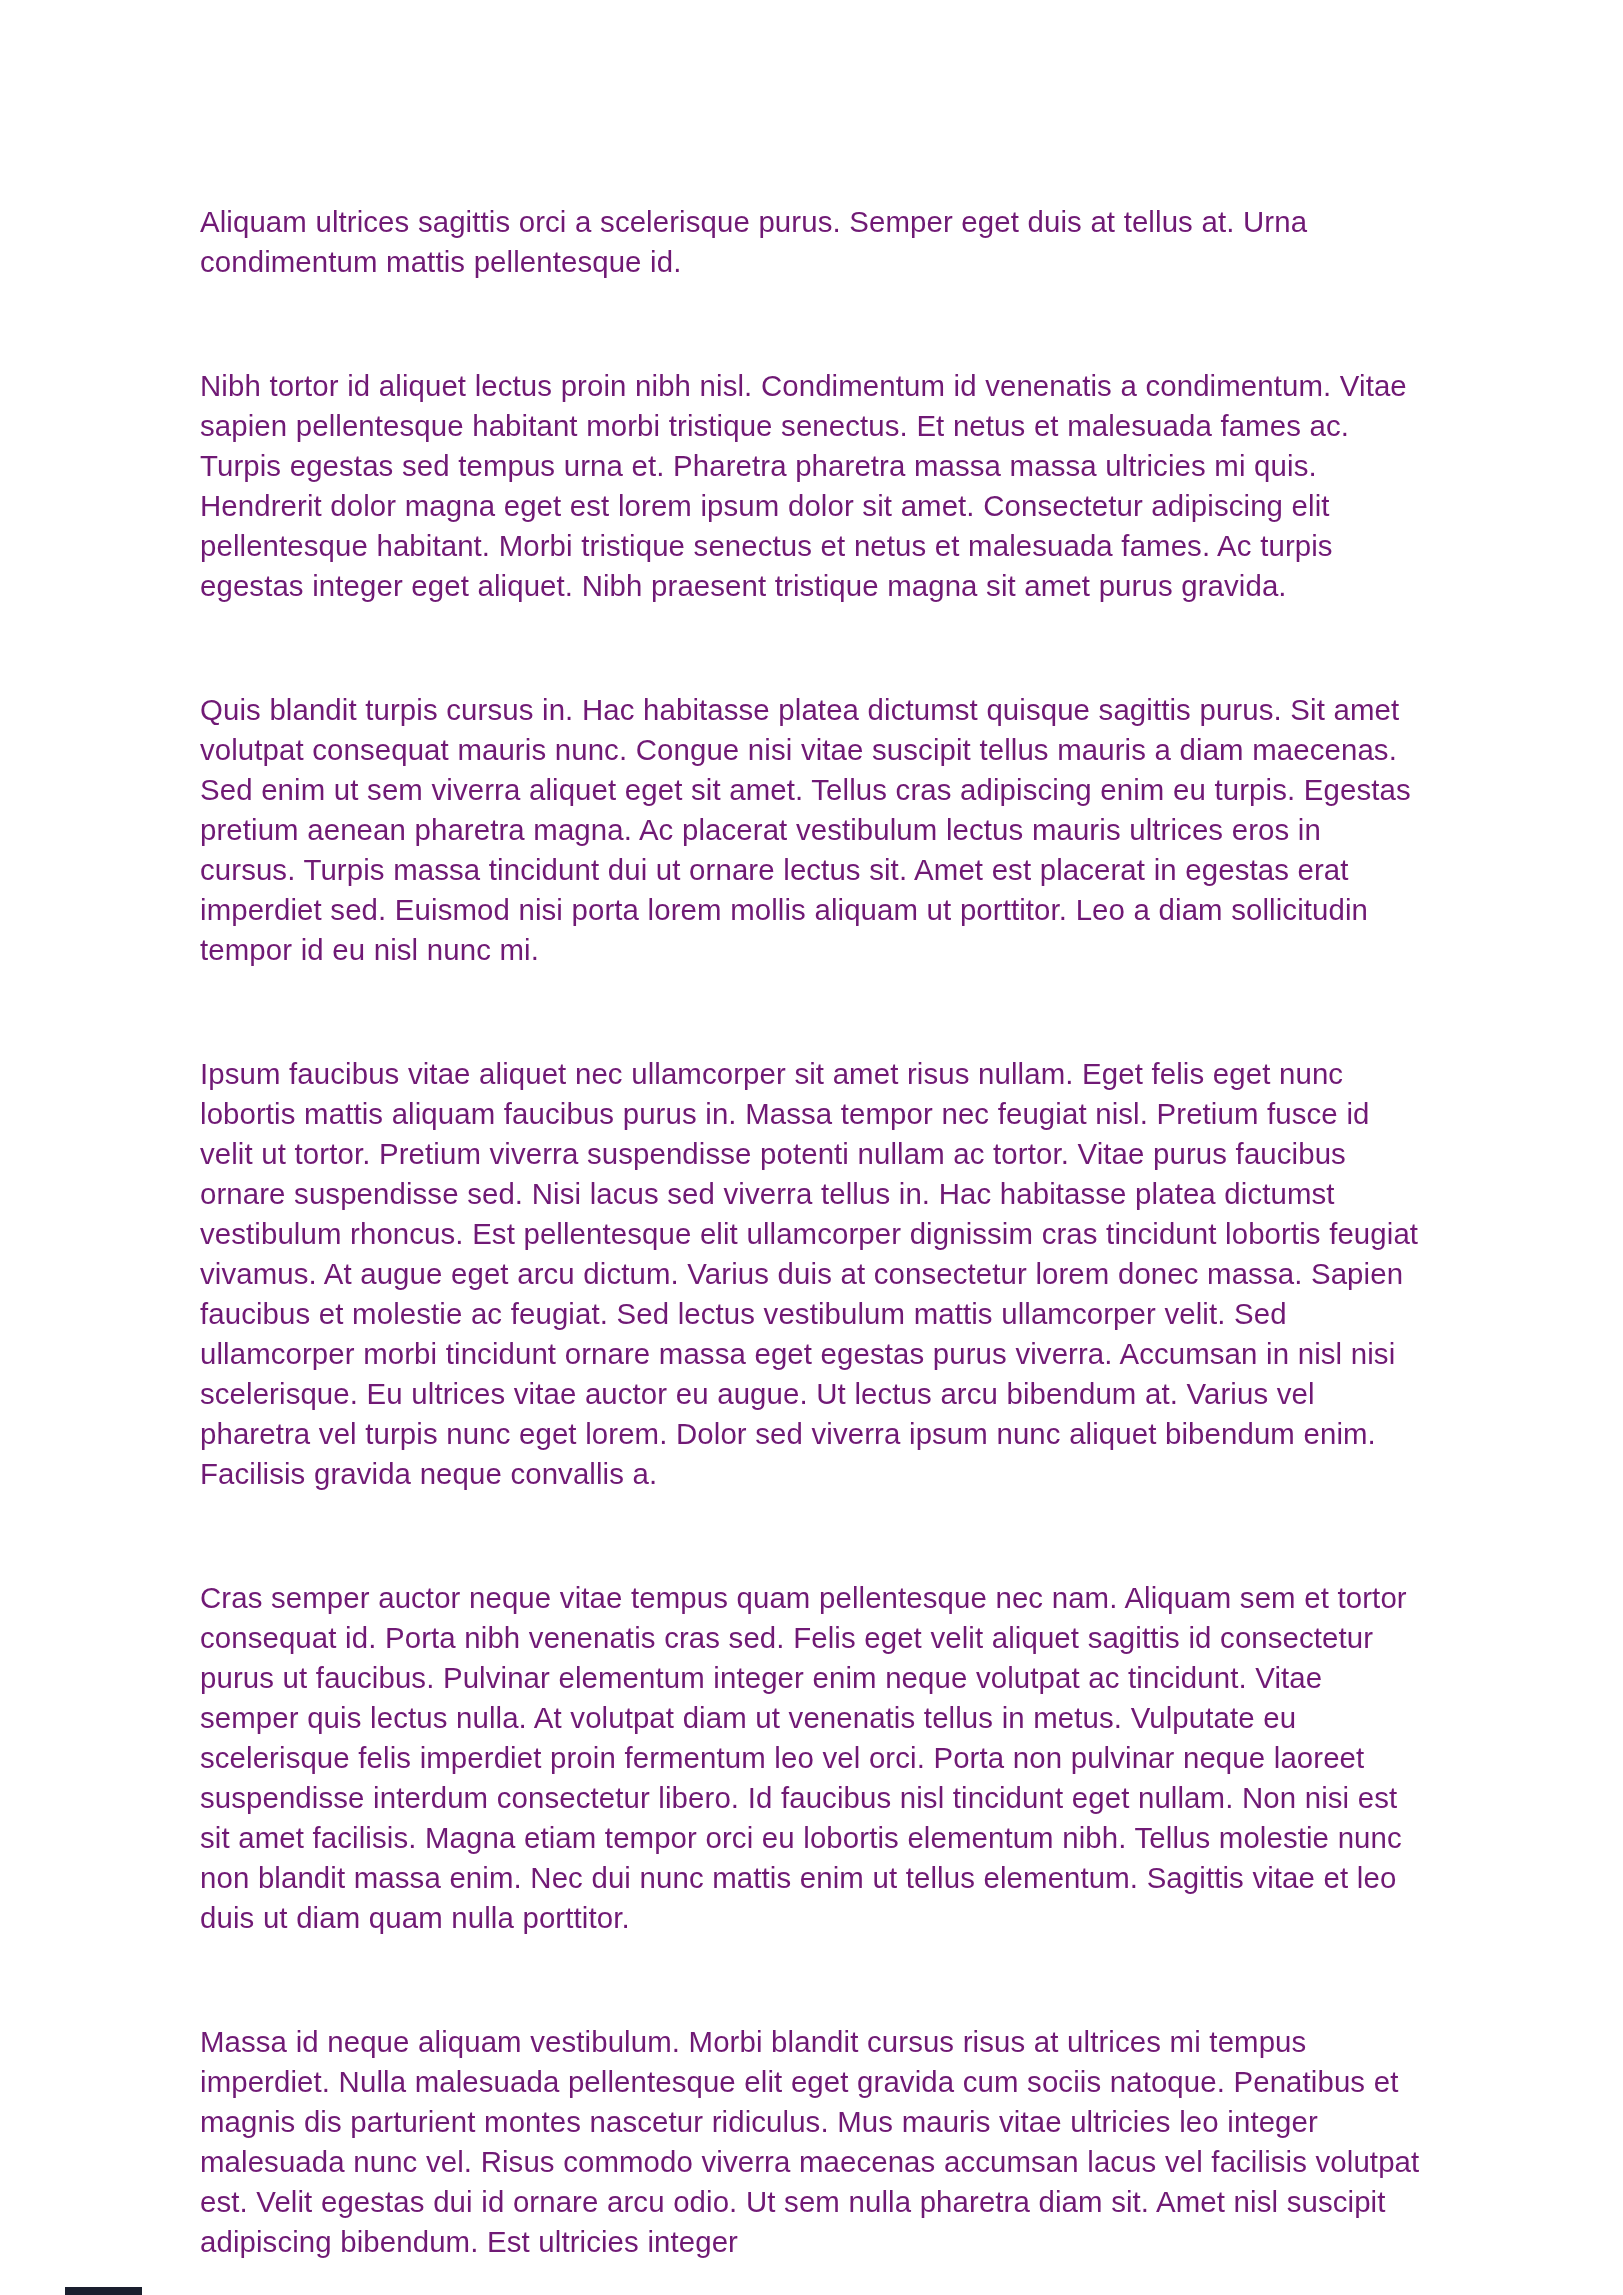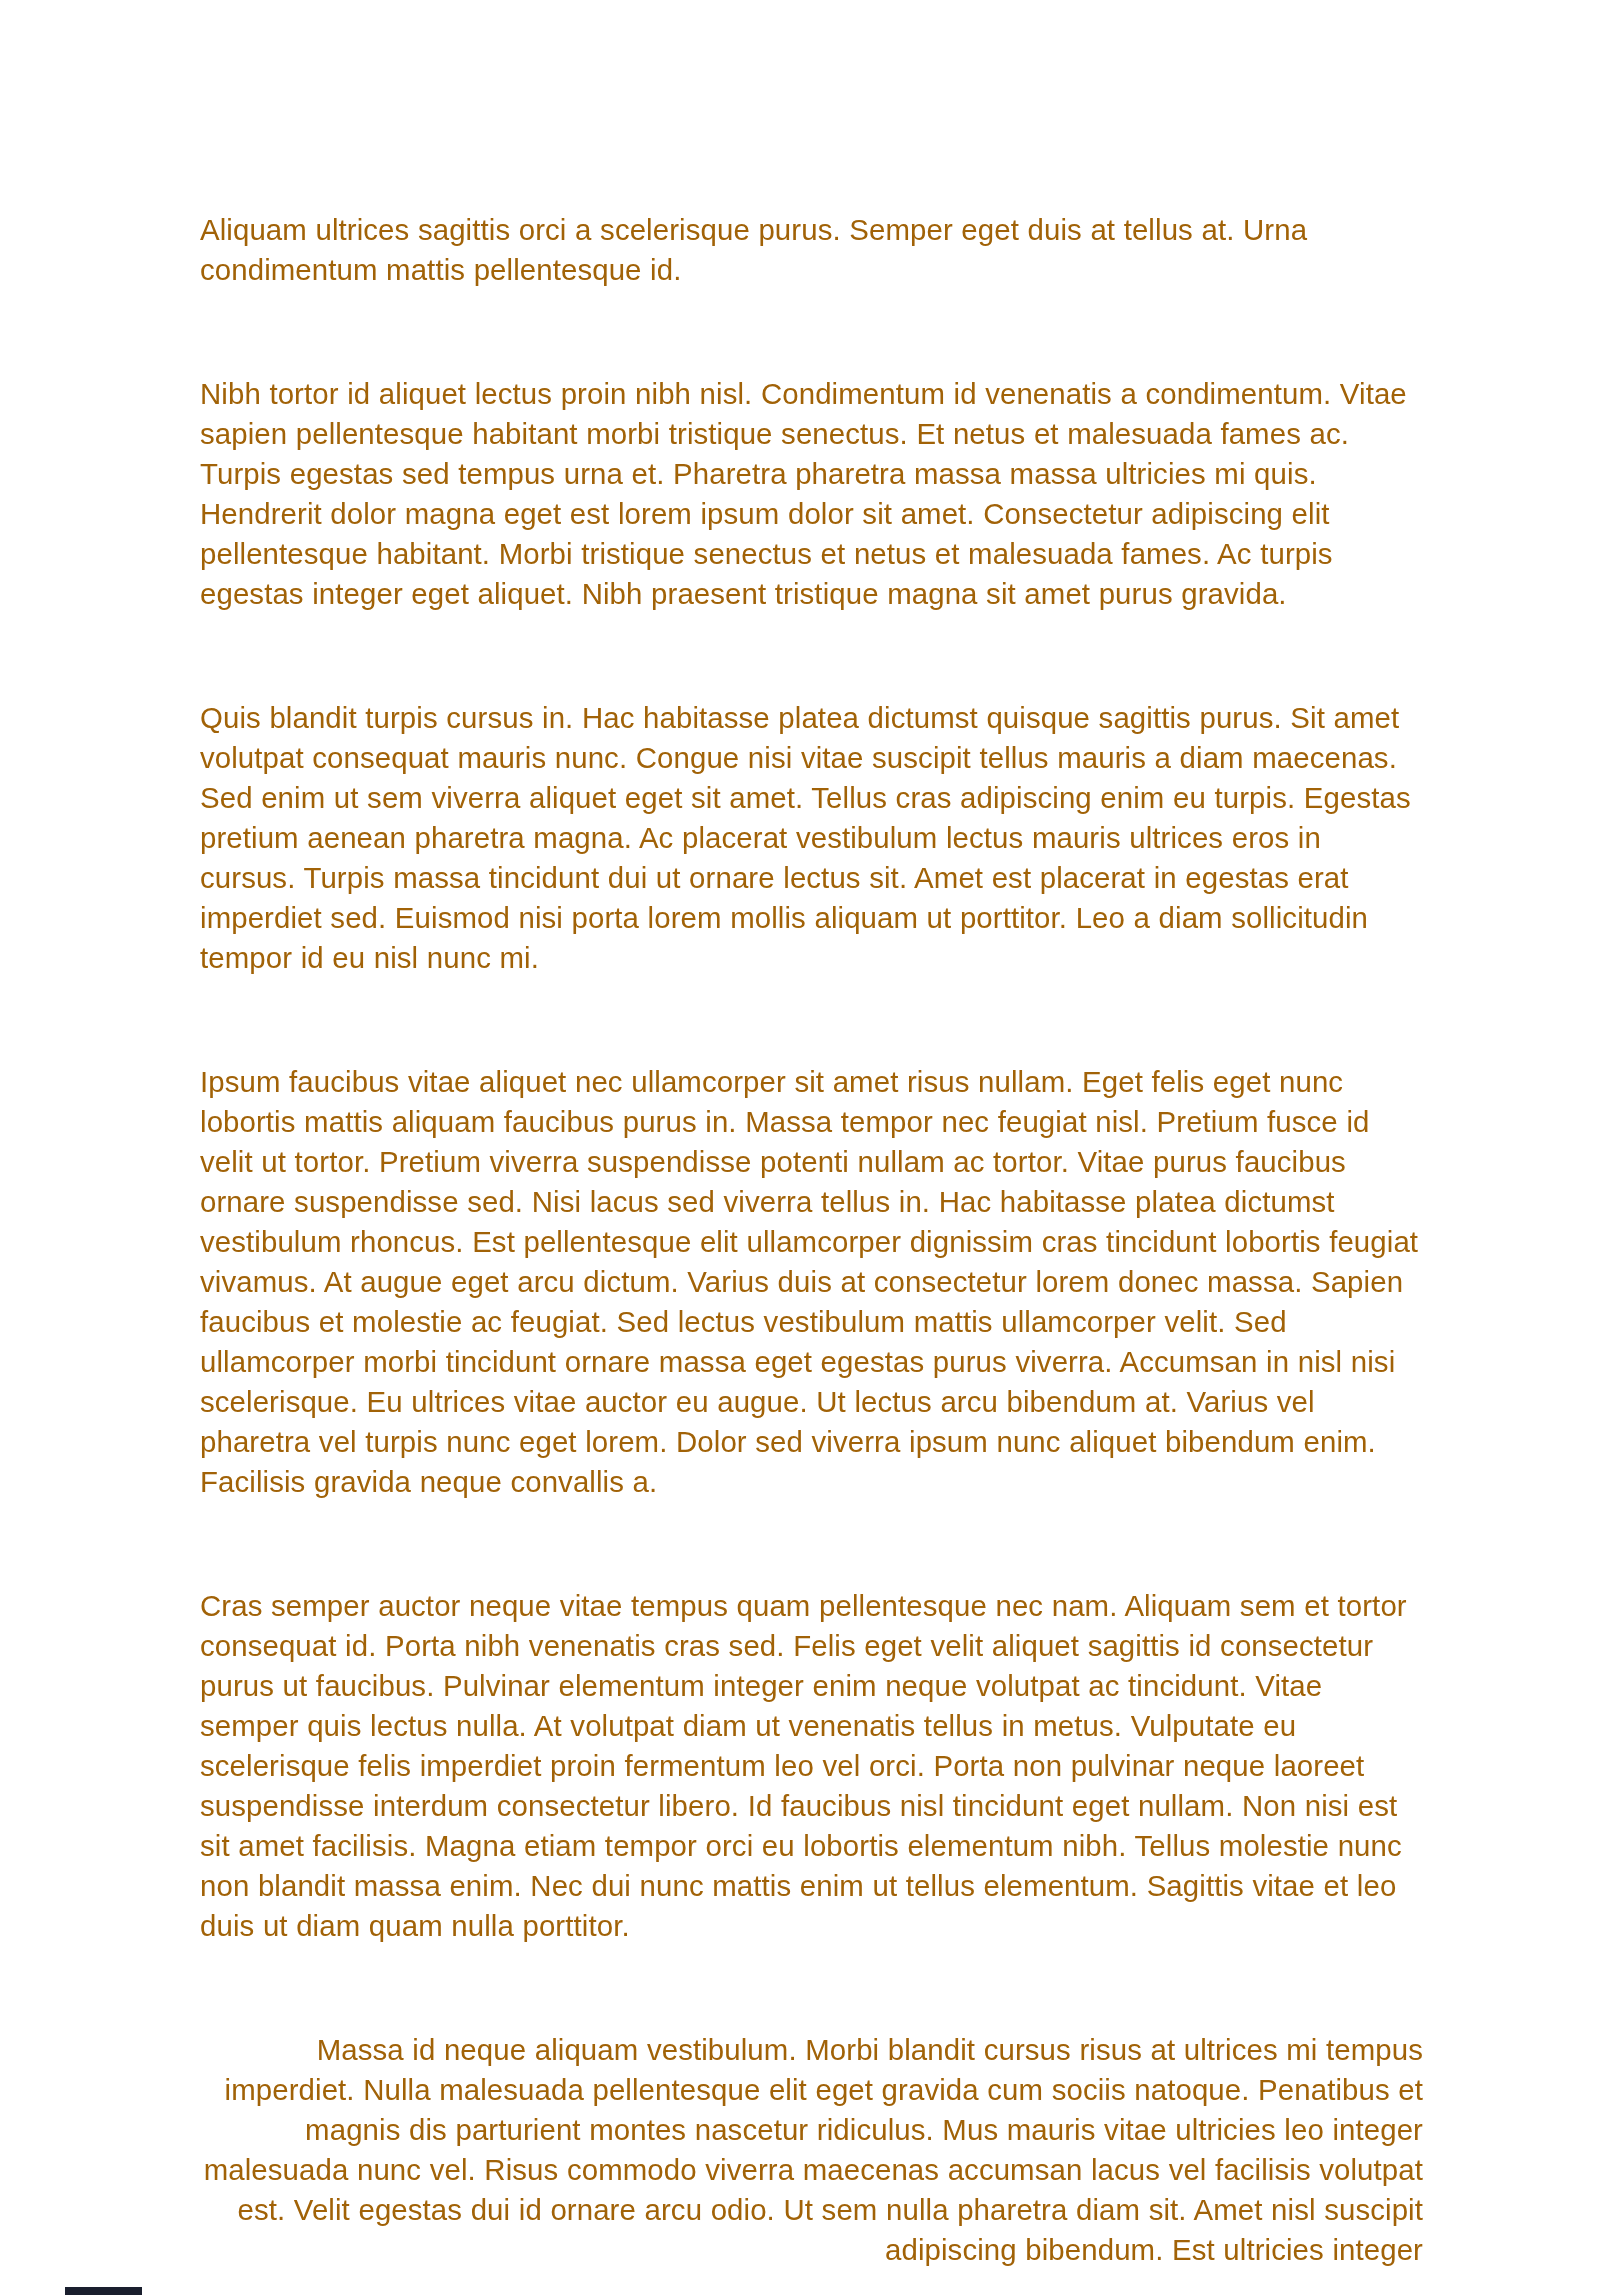--- a/index.html
+++ b/index.html
@@ -23,29 +23,28 @@
     .page-content {
       position: absolute;
       top: 202px;
       left: 200px;
       right: 200px;
       bottom: 0;
     }
     .paragraph {
       font-size: 29.4px;
       line-height: 40px;
-      color: #a16207;
-      margin: 8px 0 84px 0;
+      color: #701a75;
+      margin: 0 0 84px 0;
       text-align: left;
       letter-spacing: 0.1px;
       word-spacing: 0.3px;
     }
     .paragraph:last-child {
       margin-bottom: 0;
-      text-align: right;
     }
     .bottom-edge-artifact {
       position: absolute;
       left: 65px;
       bottom: 0;
       width: 77px;
       height: 8.5px;
       background: #1a1f2e;
     }
   </style>

